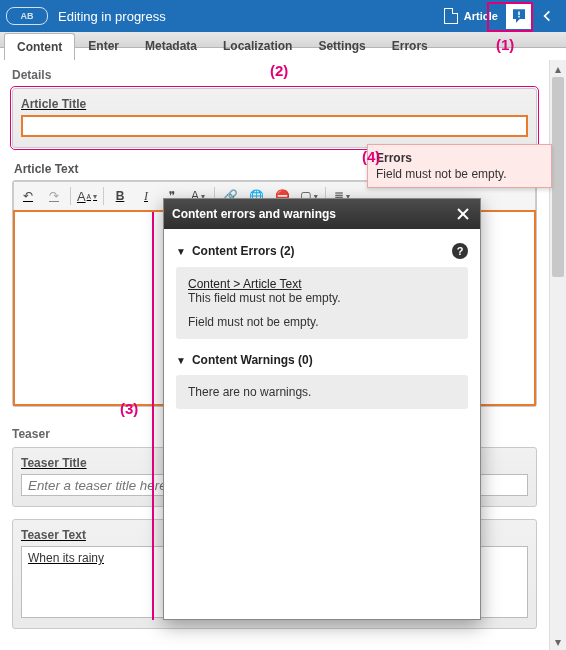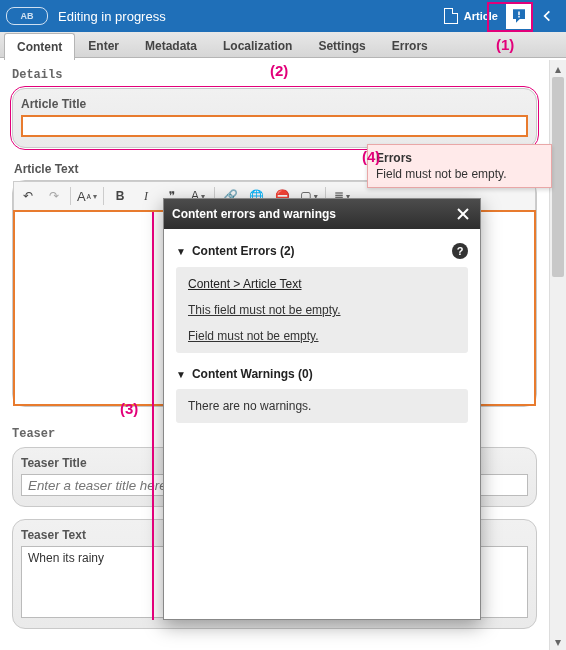--- a/index.html
+++ b/index.html
@@ -11,34 +11,34 @@
   .topbar-title { font-weight: normal; font-size: 13px; flex: 0 0 auto; }
   .topbar-spacer { flex: 1; }
   .top-article { display: flex; align-items: center; font-weight: bold; font-size: 11px; margin-right: 6px; cursor: pointer; }
   .top-article .doc-ic { width:14px; height:16px; border:1px solid #fff; margin-right:6px; position:relative; }
   .top-article .doc-ic::after { content:""; position:absolute; top:-1px; right:-1px; width:5px; height:5px; border-left:1px solid #fff; border-bottom:1px solid #fff; background:#1f6fb8; }
   .err-btn { width:26px; height:26px; background:#fff; display:flex; align-items:center; justify-content:center; margin:0 2px; cursor:pointer; }
   .err-btn svg { fill:#1f6fb8; }
   .chev { width:26px; height:26px; display:flex; align-items:center; justify-content:center; cursor:pointer; }
   .chev svg { stroke:#fff; stroke-width:3; fill:none; }
 
-  .tabs { background: linear-gradient(#e8e8e8,#d6d6d6); border-bottom:1px solid #b5b5b5; display:flex; height:26px; padding-left:4px; }
+  .tabs { background: linear-gradient(#e8e8e8,#d6d6d6); border-bottom:1px solid #b5b5b5; display:flex; height:16px; padding-left:4px; }
   .tab { padding:6px 12px 0 12px; font-weight:bold; color:#444; cursor:pointer; border:1px solid transparent; border-bottom:none; height:27px; }
   .tab.active { background:#fff; border-color:#b5b5b5; border-top:1px solid #b5b5b5; border-radius:3px 3px 0 0; position:relative; top:1px; }
 
   .scroll-area { position:absolute; top:60px; left:0; right:17px; bottom:0; overflow:hidden; background:#fff; padding:0 12px; }
   .scrollbar { position:absolute; top:60px; right:0; width:17px; bottom:0; background:#f0f0f0; border-left:1px solid #ddd; }
   .scrollbar .arrow { height:17px; display:flex; align-items:center; justify-content:center; color:#666; cursor:pointer; }
   .scrollbar .track { position:absolute; top:17px; bottom:17px; left:0; right:0; }
   .scrollbar .thumb { position:absolute; top:0; left:2px; right:2px; height:200px; background:#c8c8c8; border-radius:2px; cursor:pointer; }
   .scrollbar .arrow.bottom { position:absolute; bottom:0; left:0; right:0; }
 
-  .section-hdr { font-weight:bold; color:#666; padding:8px 0 6px 0;font-family:Liberation Mono, monospace; }
-
-  .field-group { background:linear-gradient(#f1f1f1,#eaeaea); border:1px solid #c9c9c9; border-radius:13px; padding:6px 8px 10px 8px; margin-bottom:12px; }
+  .section-hdr { font-weight:bold; color:#666; padding:8px 0 6px 0; }
+
+  .field-group { background:linear-gradient(#f1f1f1,#eaeaea); border:1px solid #c9c9c9; border-radius:3px; padding:6px 8px 10px 8px; margin-bottom:12px;text-decoration:underline; }
   .field-group.err-outline { outline:1px solid #e2007a; outline-offset:1px; }
   .field-label { font-weight:bold; color:#555; padding:2px 0 4px 0; }
   .article-title-input { width:100%; height:22px; border:2px solid #e87b2e; background:#fff; padding:0 4px; }
   .teaser-title-input { width:100%; height:22px; border:1px solid #bbb; background:#fff; padding:0 6px; font-style:italic; color:#888; }
   .teaser-text { width:100%; height:72px; border:1px solid #bbb; background:#fff; padding:4px 6px; color:#333; }
 
   .toolbar { display:flex; align-items:center; gap:2px; padding:3px 2px; background:#f5f5f5; border:1px solid #ccc; border-bottom:none; }
   .toolbar .tb { width:24px; height:22px; display:flex; align-items:center; justify-content:center; color:#444; cursor:pointer; border-radius:2px; }
   .toolbar .sep { width:1px; height:18px; background:#ccc; margin:0 2px; }
   .toolbar .tb.bold { font-weight:bold; }
@@ -57,21 +57,21 @@
   .panel { position:absolute; top:198px; left:163px; width:318px; height:422px; background:#fff; border:1px solid #888; box-shadow:0 6px 18px rgba(0,0,0,.35); display:flex; flex-direction:column; }
   .panel-hdr { background:linear-gradient(#4c4c4c,#2e2e2e); color:#fff; font-weight:bold; padding:6px 8px; display:flex; align-items:center; }
   .panel-hdr .x { margin-left:auto; cursor:pointer; width:18px; height:18px; display:flex; align-items:center; justify-content:center; }
   .panel-hdr .x svg { stroke:#fff; stroke-width:2; }
   .panel-body { padding:10px 12px; overflow:auto; }
   .grp-hdr { display:flex; align-items:center; font-weight:bold; color:#222; margin:4px 0 8px 0; cursor:pointer; }
   .grp-hdr .tri { margin-right:6px; font-size:10px; }
   .grp-hdr .help { margin-left:auto; width:16px; height:16px; border-radius:50%; background:#333; color:#fff; font-weight:bold; display:flex; align-items:center; justify-content:center; font-size:11px; cursor:pointer; }
   .grp-box { background:#ececec; border-radius:3px; padding:10px 12px; color:#333; margin-bottom:14px; }
   .errlink { text-decoration:underline; color:#222; cursor:pointer; }
-  .errmsg { margin:12px 0 10px 0;text-decoration:underline; }
+  .errmsg { margin:0 0 10px 0; }
 
   .pink-box { position:absolute; border:2px solid #e2007a; pointer-events:none; }
   .pink-line { position:absolute; background:#e2007a; pointer-events:none; }
 </style>
 </head>
 <body>
 
 <div class="topbar">
   <span class="topbar-icon">AB</span>
   <span class="topbar-title">Editing in progress</span>

